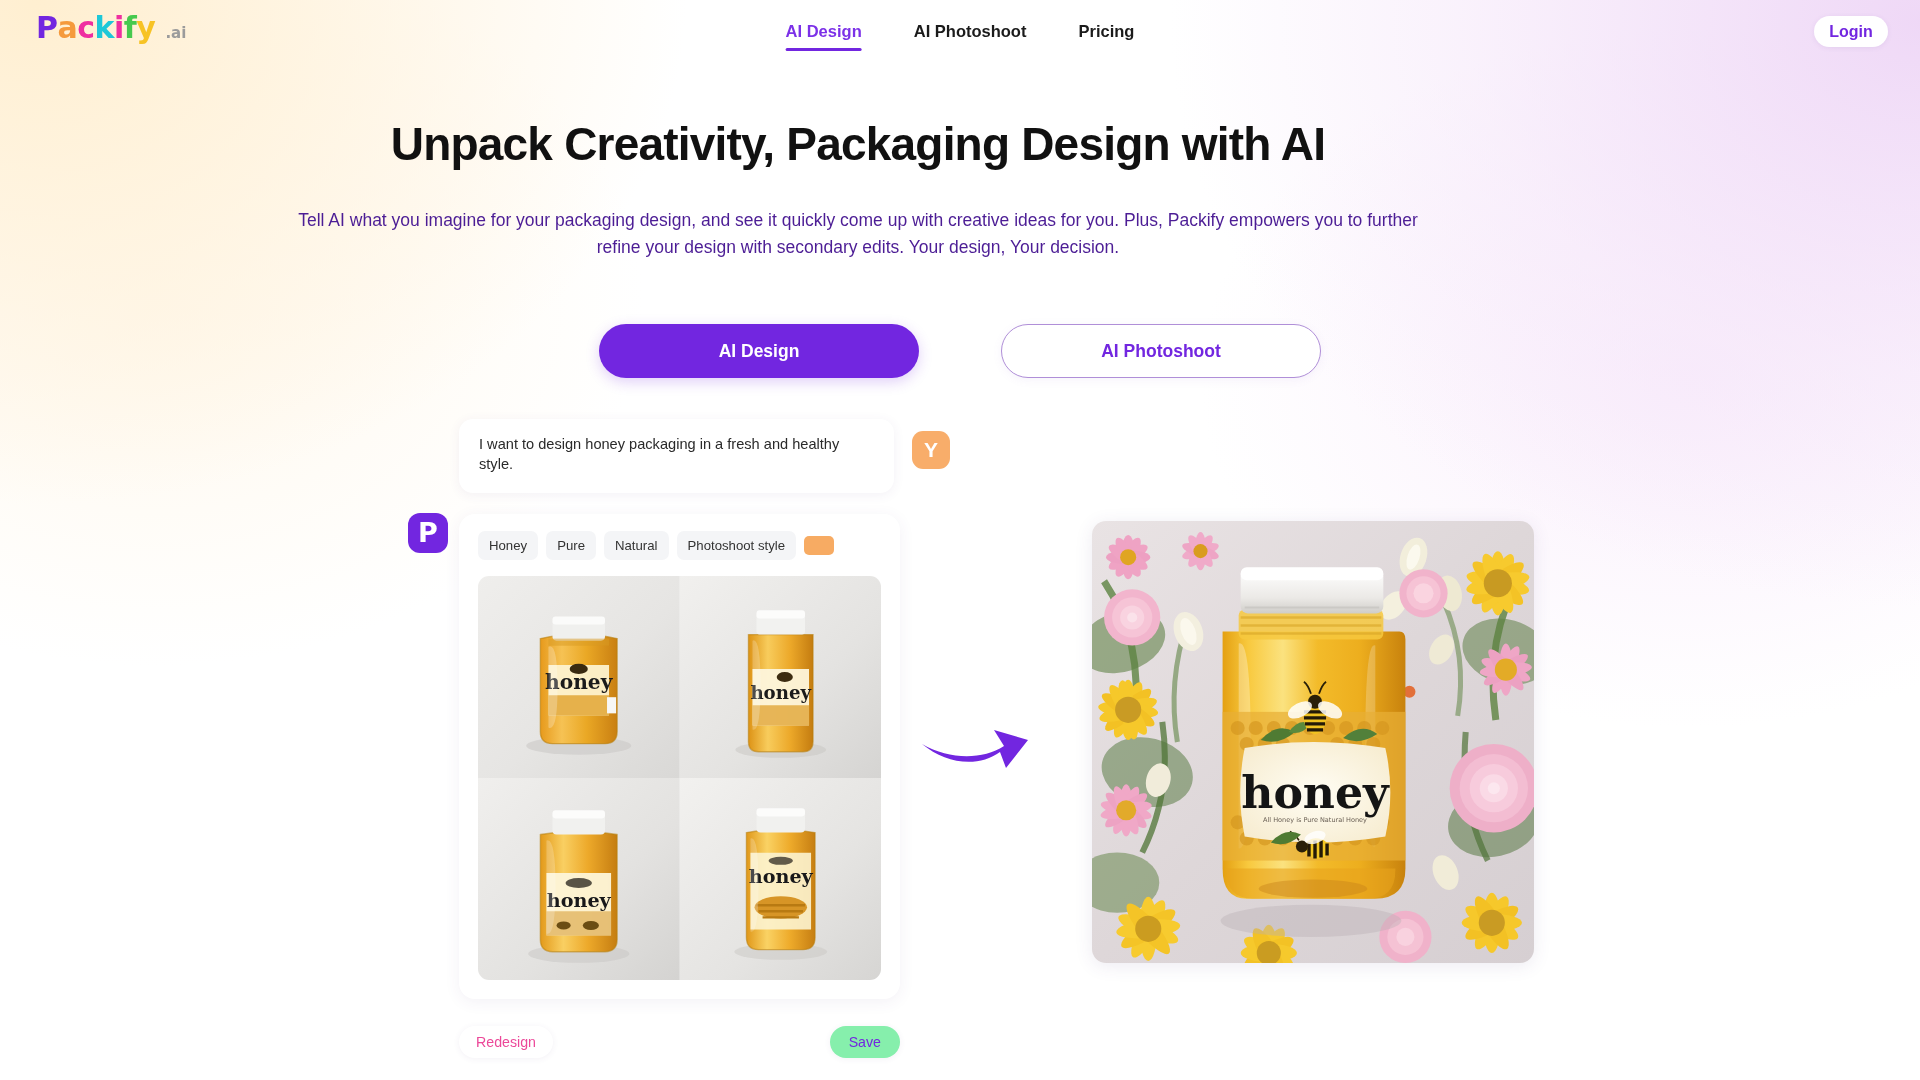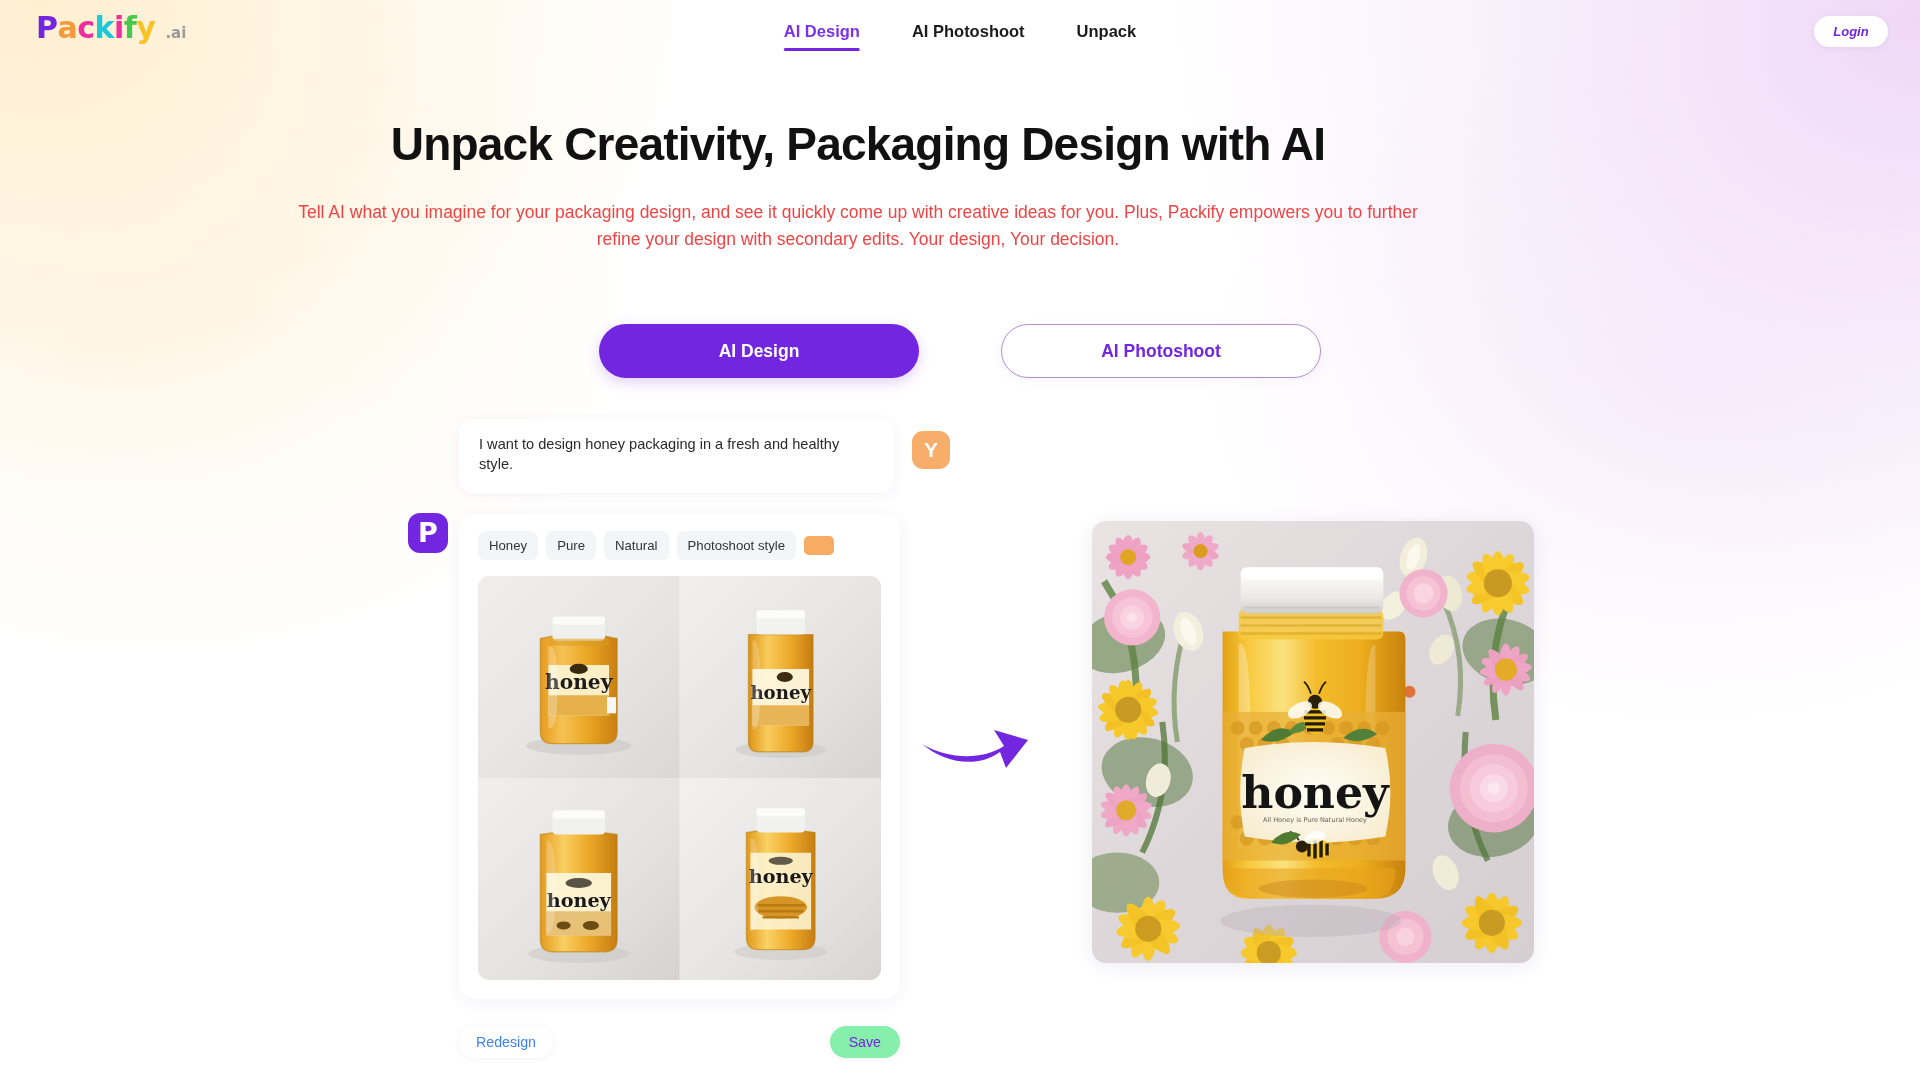--- a/index.html
+++ b/index.html
@@ -84,53 +84,52 @@
 
   .login-btn {
     position: absolute;
     right: 32px;
     top: 16px;
     width: 74px;
     height: 31px;
     border-radius: 16px;
     background: #ffffff;
     color: #7226e0;
-    font-size: 13px;
+    font-size: 16px;
     font-weight: 700;
     display: flex;
     align-items: center;
     justify-content: center;
     border: none;
     cursor: pointer;
     box-shadow: 0 1px 5px rgba(120, 80, 170, 0.10);
     font-family: "Liberation Sans", sans-serif;
-    font-style: italic;
   }
 
   
   .hero {
     position: absolute;
     top: 118px;
     left: 0;
     width: 1716px;
     text-align: center;
   }
   .hero-title {
     font-size: 46px;
     font-weight: 700;
     color: #111111;
     letter-spacing: -0.8px;
     line-height: 1.15;
   }
   .hero-sub {
-    margin: 28px auto 0;
+    margin: 36px auto 0;
     width: 1140px;
     font-size: 17.5px;
     line-height: 1.53;
-    color: #ef4444;
+    color: #4c1d95;
     font-weight: 400;
   }
 
   
   .cta-row {
     position: absolute;
     top: 324px;
     left: 0;
     width: 1920px;
     display: flex;
@@ -270,21 +269,21 @@
     width: 441px;
     display: flex;
     justify-content: space-between;
   }
   .btn-redesign {
     background: #ffffff;
     border: none;
     border-radius: 16px;
     padding: 8px 17px;
     font-size: 14.2px;
-    color: #3b82f6;
+    color: #ec4899;
     cursor: pointer;
     box-shadow: 0 1px 6px rgba(80,60,130,0.07);
     font-family: "Liberation Sans", sans-serif;
   }
   .btn-save {
     background: #86efac;
     border: none;
     border-radius: 16px;
     padding: 8px 19px;
     font-size: 14.2px;
@@ -322,21 +321,21 @@
       <span class="l" style="color: rgb(30, 200, 216);">k</span>
       <span class="l" style="color: rgb(239, 47, 160);">i</span>
       <span class="l" style="color: rgb(70, 201, 78);">f</span>
       <span class="l" style="color: rgb(247, 195, 37);">y</span>
       <span class="dotai">.ai</span>
   </div>
 
   <nav class="nav">
     <div class="nav-item active">AI Design</div>
     <div class="nav-item">AI Photoshoot</div>
-    <div class="nav-item">Unpack</div>
+    <div class="nav-item">Pricing</div>
   </nav>
 
   <button class="login-btn">Login</button>
 </div>
 
 <div class="hero">
   <h1 class="hero-title">Unpack Creativity, Packaging Design with AI</h1>
   <p class="hero-sub">Tell AI what you imagine for your packaging design, and see it quickly come up with creative ideas for you. Plus, Packify empowers you to further refine your design with secondary edits. Your design, Your decision.</p>
 </div>
 

